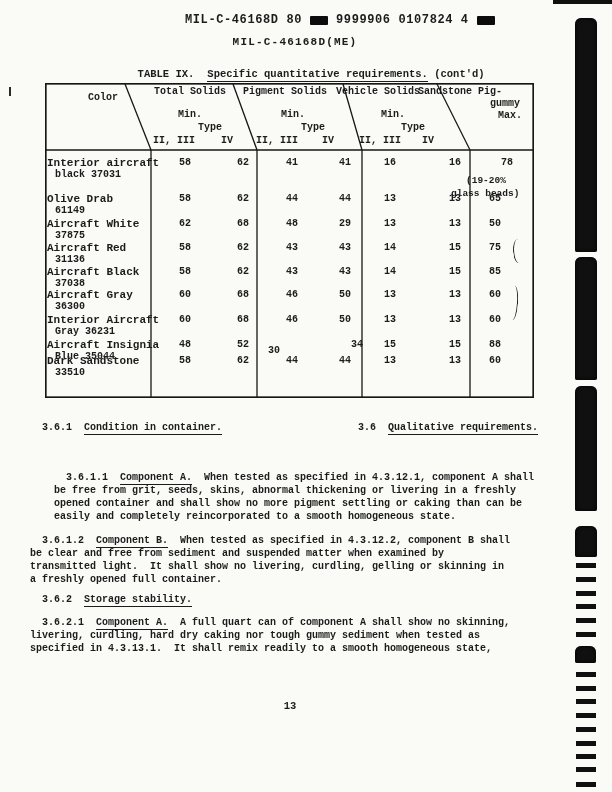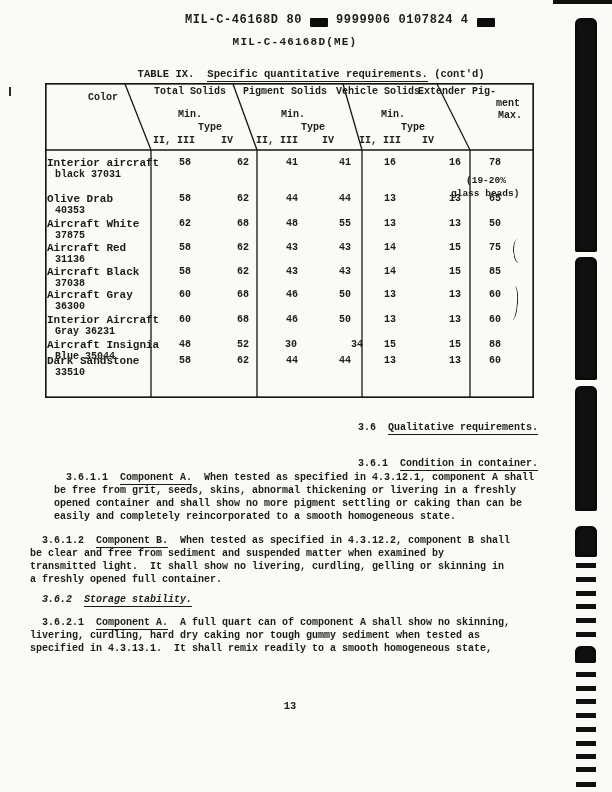--- a/index.html
+++ b/index.html
@@ -4,21 +4,21 @@
 <style>
   html,body{margin:0;padding:0;}
   body{
     width:612px;height:792px;position:relative;overflow:hidden;
     background:#fafaf7;
     font-family:"Liberation Mono","DejaVu Sans Mono",monospace;
     font-weight:bold;color:#1c1c1c;
     -webkit-font-smoothing:antialiased;
   }
   
-  .mast1{position:absolute;left:141px;top:13px;font-size:12px;letter-spacing:.6px;white-space:pre;display:flex;align-items:flex-end;padding-left:44px;}
+  .mast1{position:absolute;left:141px;top:13px;font-size:12px;letter-spacing:.6px;white-space:pre;display:flex;align-items:center;padding-left:44px;}
   .blob{display:inline-block;width:18px;height:9px;background:#0c0c0c;margin:0 8px;border-radius:1px;}
   .docid{position:absolute;left:0;right:22px;top:36px;text-align:center;font-size:11px;letter-spacing:1.2px;}
   .caption{position:absolute;left:125px;top:56px;font-size:10.5px;white-space:pre;}
   .ul{border-bottom:1.1px solid #1b1b1b;padding-bottom:.5px;}
   .gap2{display:inline-block;width:13px;}
   
   .table{position:absolute;left:45px;top:83px;width:489px;height:315px;}
   .table svg{position:absolute;left:0;top:0;}
   .tl{position:absolute;font-size:10px;line-height:11px;text-align:center;white-space:pre;}
   .row{position:absolute;left:0;width:489px;height:24px;}
@@ -62,22 +62,22 @@
       <line x1="212" y1="67" x2="212" y2="314" stroke-width="1.3"></line>
       <line x1="317" y1="67" x2="317" y2="314" stroke-width="1.3"></line>
       <line x1="425" y1="67" x2="425" y2="314" stroke-width="1.3"></line>
       <line x1="80" y1="1" x2="106" y2="67" stroke-width="1.3"></line>
       <line x1="188" y1="1" x2="212" y2="67" stroke-width="1.3"></line>
       <line x1="298" y1="1" x2="317" y2="67" stroke-width="1.3"></line>
       <line x1="392" y1="1" x2="425" y2="67" stroke-width="1.3"></line>
     </g>
   </svg>
   <div class="tl" style="left:28px;top:9px;width:60px;">Color</div>
-  <div class="tl" style="left:373px;top:3px;width:130px;text-align:left;">Extender Pig-</div>
-  <div class="tl" style="left:400px;top:15px;width:75px;text-align:right;">ment</div>
+  <div class="tl" style="left:373px;top:3px;width:130px;text-align:left;">Sandstone Pig-</div>
+  <div class="tl" style="left:400px;top:15px;width:75px;text-align:right;">gummy</div>
   <div class="tl" style="left:400px;top:27px;width:77px;text-align:right;">Max.</div>
 
 <div class="tl" style="left: 80px; top: 3px; width: 130px;">Total Solids</div>
     <div class="tl" style="left: 123px; top: 26px; width: 44px;">Min.</div>
     <div class="tl" style="left: 143px; top: 39px; width: 44px;">Type</div>
     <div class="tl" style="left: 103px; top: 52px; width: 52px;">II, III</div>
     <div class="tl" style="left: 167px; top: 52px; width: 30px;">IV</div>
     <div class="tl" style="left: 175px; top: 3px; width: 130px;">Pigment Solids</div>
     <div class="tl" style="left: 226px; top: 26px; width: 44px;">Min.</div>
     <div class="tl" style="left: 246px; top: 39px; width: 44px;">Type</div>
@@ -90,42 +90,42 @@
     <div class="tl" style="left: 368px; top: 52px; width: 30px;">IV</div>
     <div class="row" style="top: 74px;">
       <span class="c1">Interior aircraft</span>
       <span class="c2">black 37031</span>
       <span class="cval" style="left: 122px;">58</span>
       <span class="cval" style="left: 180px;">62</span>
       <span class="cval" style="left: 229px;">41</span>
       <span class="cval" style="left: 282px;">41</span>
       <span class="cval" style="left: 327px;">16</span>
       <span class="cval" style="left: 392px;">16</span>
-      <span class="cval" style="left: 432px;">78</span>
+      <span class="cval" style="left: 432px; text-align: right;">78</span>
       <span class="note" style="left: 421px; top: 18px;">(19-20%</span>
       <span class="note" style="left: 406px; top: 31px;">glass beads)</span>
     </div>
     <div class="row" style="top: 110px;">
       <span class="c1">Olive Drab</span>
-      <span class="c2">40353</span>
+      <span class="c2">61149</span>
       <span class="cval" style="left: 122px;">58</span>
       <span class="cval" style="left: 180px;">62</span>
       <span class="cval" style="left: 229px;">44</span>
       <span class="cval" style="left: 282px;">44</span>
       <span class="cval" style="left: 327px;">13</span>
       <span class="cval" style="left: 392px;">13</span>
       <span class="cval" style="left: 432px;">65</span>
     </div>
     <div class="row" style="top: 135px;">
       <span class="c1">Aircraft White</span>
       <span class="c2">37875</span>
       <span class="cval" style="left: 122px;">62</span>
       <span class="cval" style="left: 180px;">68</span>
       <span class="cval" style="left: 229px;">48</span>
-      <span class="cval" style="left: 282px;">55</span>
+      <span class="cval" style="left: 282px;">29</span>
       <span class="cval" style="left: 327px;">13</span>
       <span class="cval" style="left: 392px;">13</span>
       <span class="cval" style="left: 432px;">50</span>
     </div>
     <div class="row" style="top: 159px;">
       <span class="c1">Aircraft Red</span>
       <span class="c2">31136</span>
       <span class="cval" style="left: 122px;">58</span>
       <span class="cval" style="left: 180px;">62</span>
       <span class="cval" style="left: 229px;">43</span>
@@ -165,21 +165,21 @@
       <span class="cval" style="left: 282px;">50</span>
       <span class="cval" style="left: 327px;">13</span>
       <span class="cval" style="left: 392px;">13</span>
       <span class="cval" style="left: 432px;">60</span>
     </div>
     <div class="row" style="top: 256px;">
       <span class="c1">Aircraft Insignia</span>
       <span class="c2">Blue 35044</span>
       <span class="cval" style="left: 122px;">48</span>
       <span class="cval" style="left: 180px;">52</span>
-      <span class="cval" style="left: 228px;">30</span>
+      <span class="cval" style="left: 211px; margin-top: 6px;">30</span>
       <span class="cval" style="left: 282px; text-align: right;">34</span>
       <span class="cval" style="left: 327px;">15</span>
       <span class="cval" style="left: 392px;">15</span>
       <span class="cval" style="left: 432px;">88</span>
     </div>
     <div class="row" style="top: 272px;">
       <span class="c1">Dark Sandstone</span>
       <span class="c2">33510</span>
       <span class="cval" style="left: 122px;">58</span>
       <span class="cval" style="left: 180px;">62</span>
@@ -191,36 +191,36 @@
     </div>
   </div>
 
 <div class="sq1"></div>
 <div class="sq2"></div>
 <div class="tick"></div>
 
 <div class="para" style="top:408px;text-align:right;">
   <span class="num">3.6</span><span class="ul">Qualitative requirements.</span>
 </div>
-<div class="para" style="top:444px;text-align:right;">
+<div class="para" style="top:408px;">
   <span class="num">3.6.1</span><span class="ul">Condition in container.</span>
 </div>
 <div class="para" style="top:458px;margin-left:24px;">
   <span class="num">3.6.1.1</span><span class="ul">Component A.</span><span>  When tested as specified in 4.3.12.1, component A shall
 be free from grit, seeds, skins, abnormal thickening or livering in a freshly
 opened container and shall show no more pigment settling or caking than can be
 easily and completely reincorporated to a smooth homogeneous state.</span>
 </div>
 <div class="para" style="top:521px;">
   <span class="num">3.6.1.2</span><span class="ul">Component B.</span><span>  When tested as specified in 4.3.12.2, component B shall
 be clear and free from sediment and suspended matter when examined by
 transmitted light.  It shall show no livering, curdling, gelling or skinning in
 a freshly opened full container.</span>
 </div>
-<div class="para" style="top:580px;font-style:italic;">
+<div class="para" style="top:580px;">
   <span class="num">3.6.2</span><span class="ul">Storage stability.</span>
 </div>
 <div class="para" style="top:603px;">
   <span class="num">3.6.2.1</span><span class="ul">Component A.</span><span>  A full quart can of component A shall show no skinning,
 livering, curdling, hard dry caking nor tough gummy sediment when tested as
 specified in 4.3.13.1.  It shall remix readily to a smooth homogeneous state,</span>
 </div>
 
 <div class="pagenum">13</div>
 

